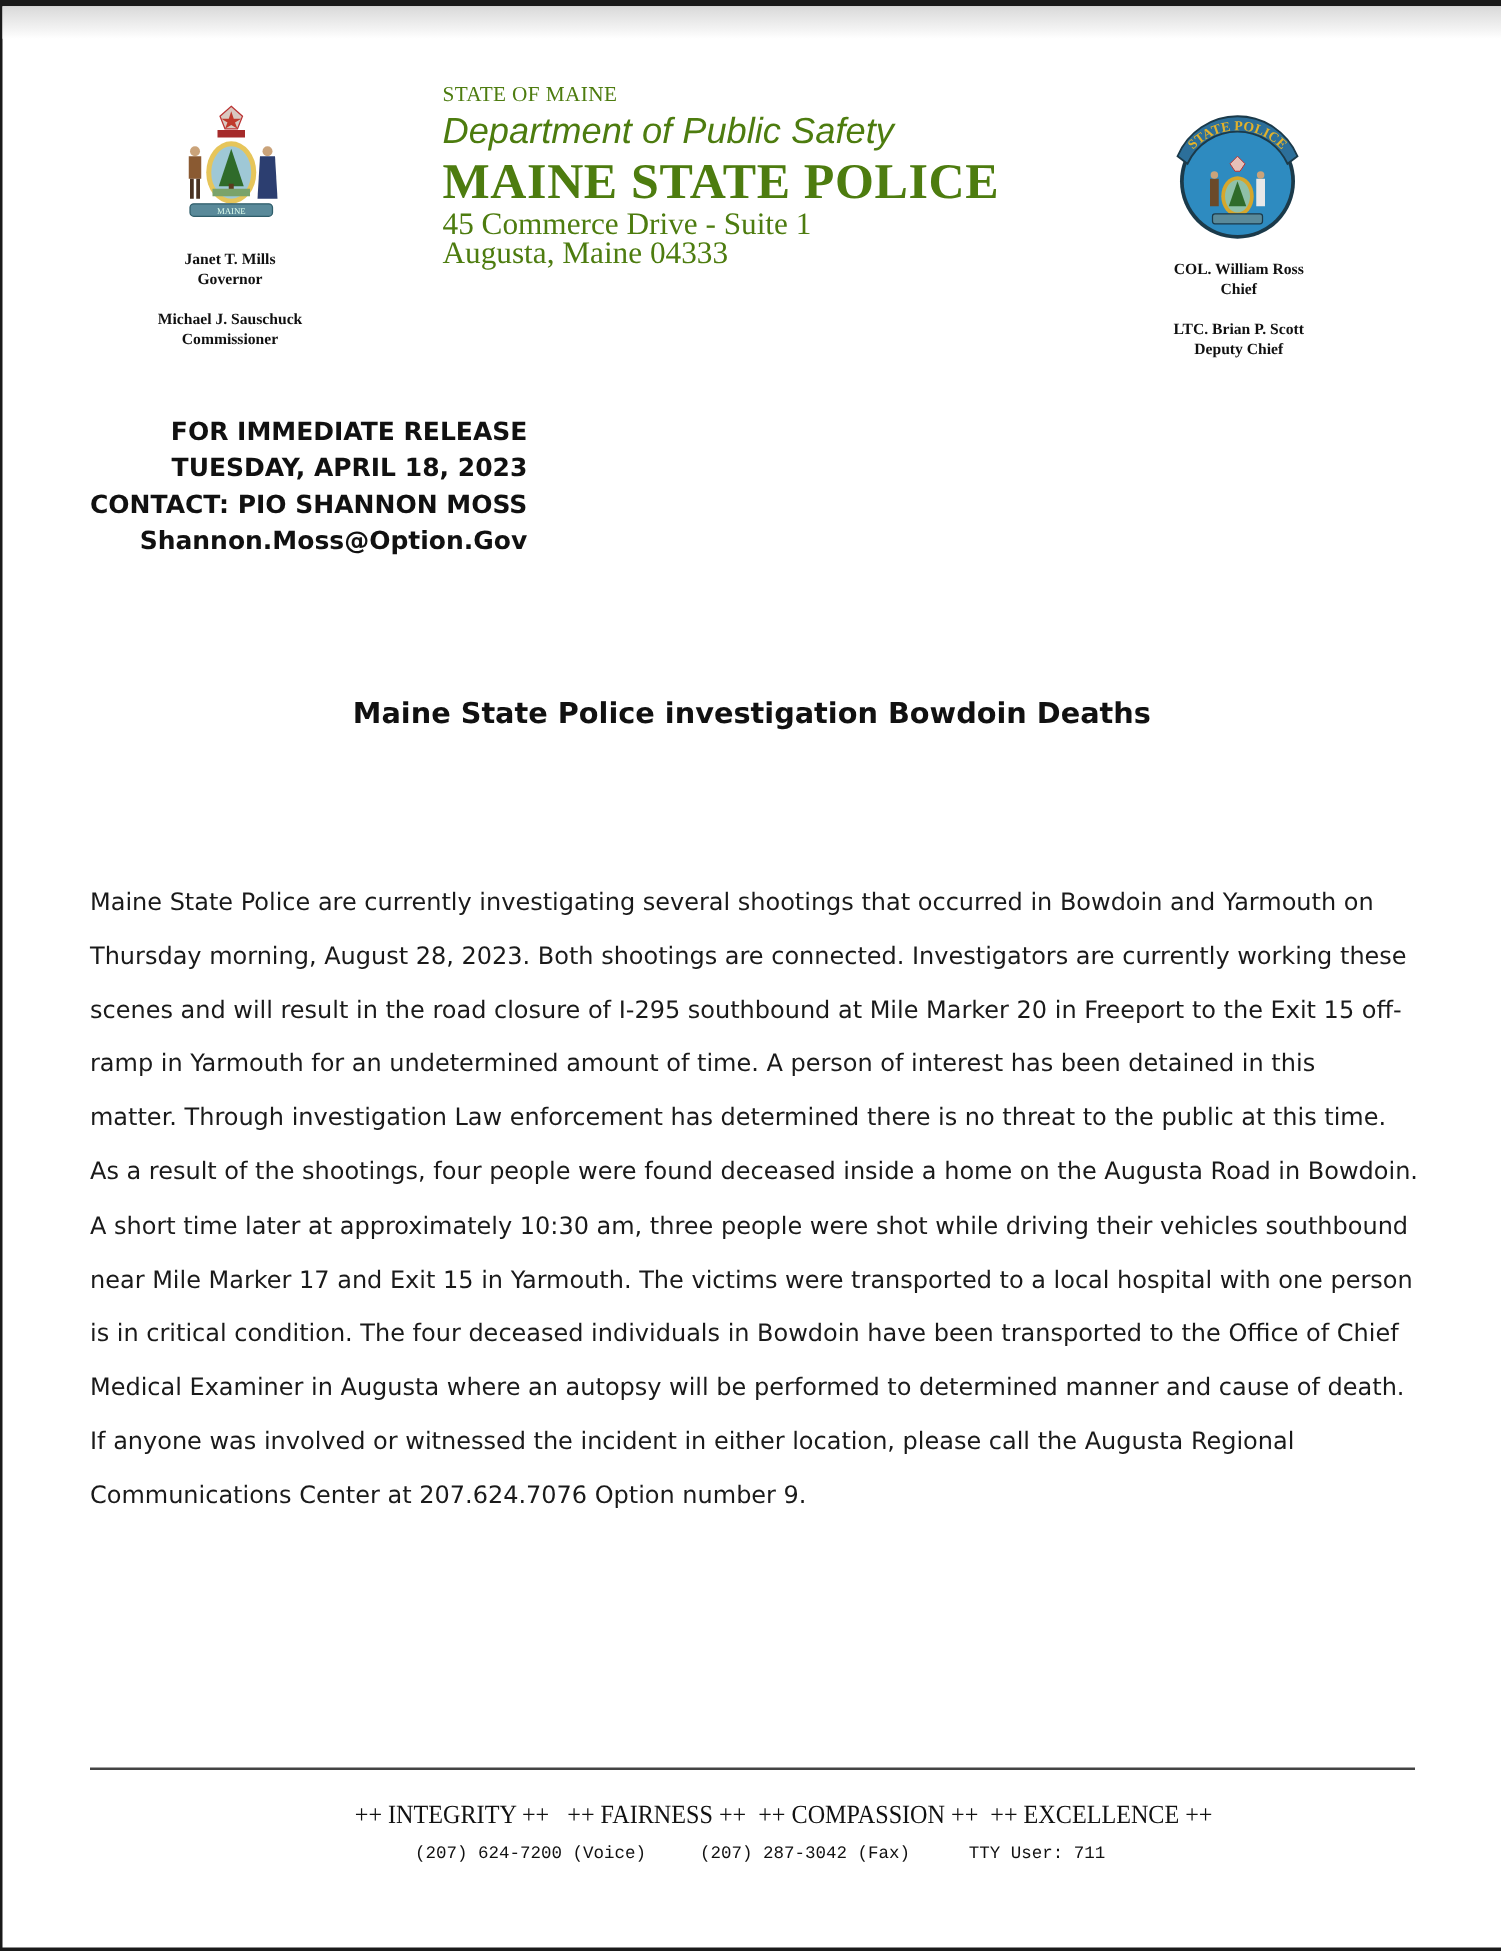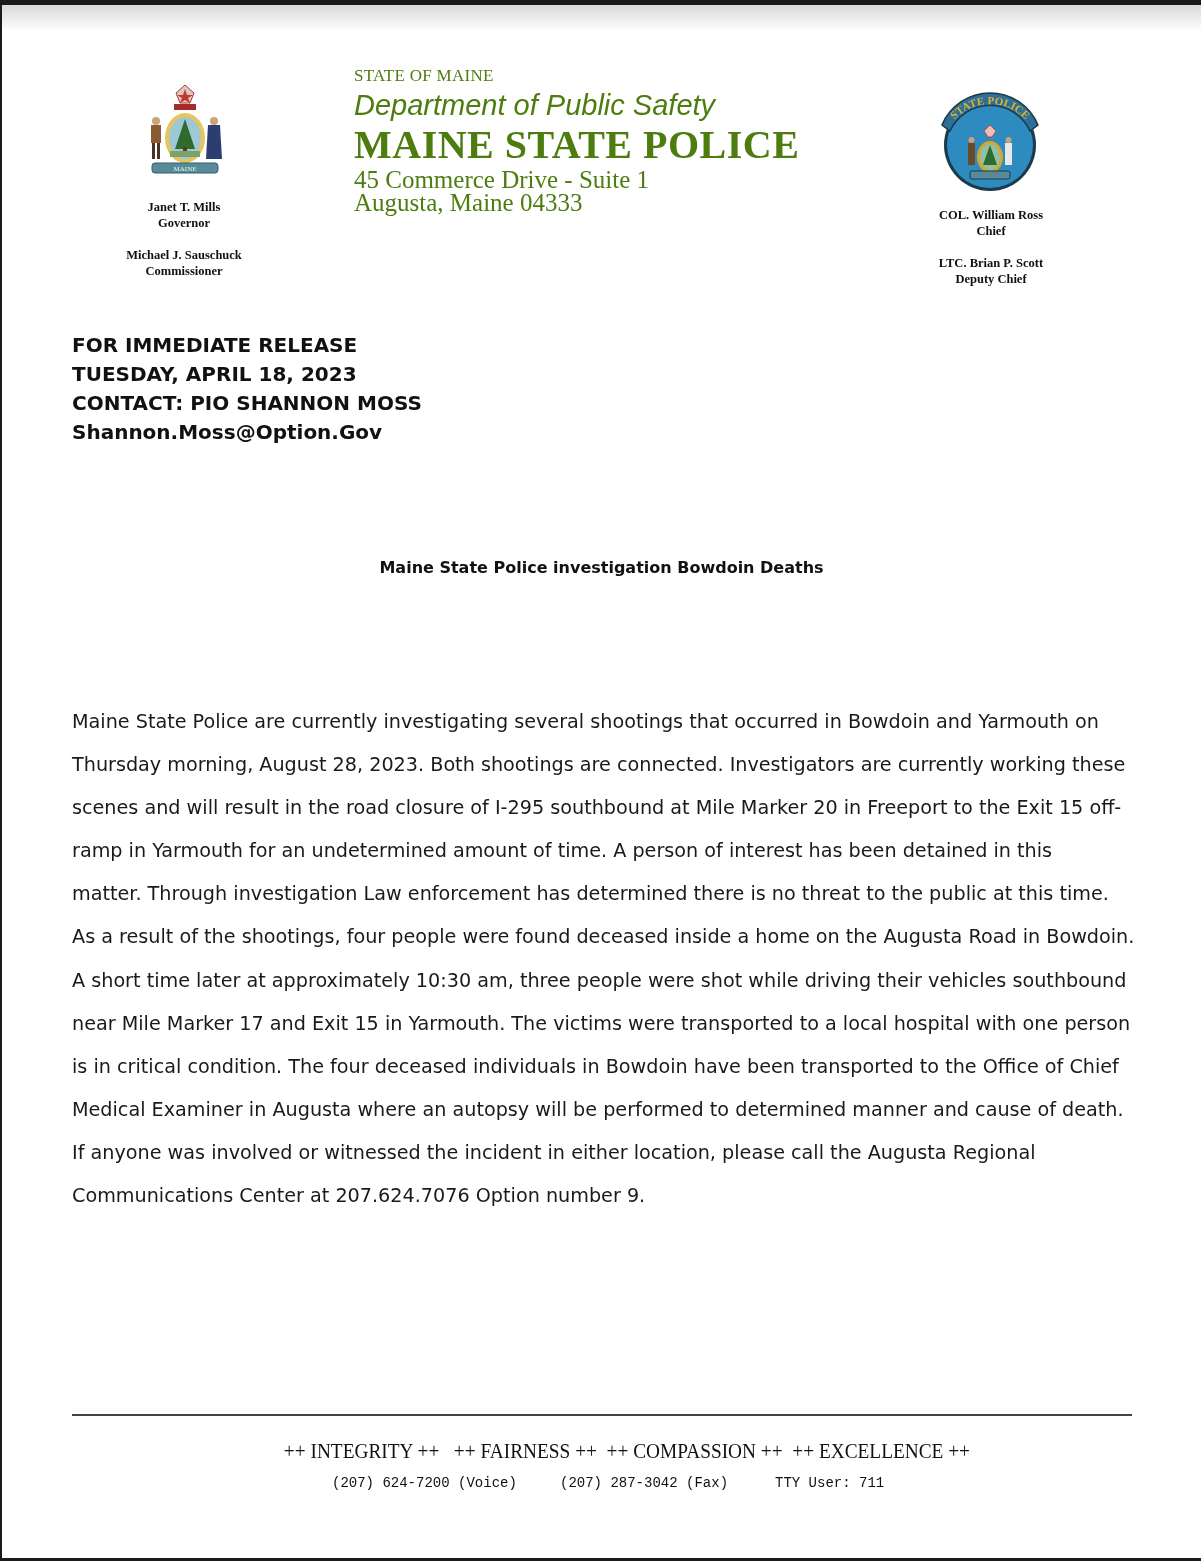--- a/index.html
+++ b/index.html
@@ -30,23 +30,23 @@
   .officials-right { left: 900px; width: 178px; top: 202px; }
   .officials .gap { height: 16px; }
 
   .center-head { position: absolute; left: 352px; width: 500px; top: 60px; color: #4d7c0f; }
   .state-line { font-size: 17px; line-height: 22px; letter-spacing: 0.3px; }
   .dept-line { font-size: 29px; line-height: 34px; font-weight: normal; font-style: italic; margin-top: 1px; }
   .msp-line { font-size: 40px; line-height: 46px; font-weight: bold; letter-spacing: 0.5px; }
   .addr-line { font-size: 25px; line-height: 23px; }
 
   
-  .release { position: absolute; left: 70px; top: 326px; font-weight: bold; font-size: 20px; line-height: 29px; color: #111; }
+  .release { position: absolute; left: 70px; top: 326px; font-weight: bold; font-size: 20px; line-height: 29px; color: #111; text-align: right; }
 
-  .headline { position: absolute; left: 0; width: 1199px; top: 553px; text-align: center; font-weight: bold; font-size: 16px; color: #111; }
+  .headline { position: absolute; left: 0; width: 1199px; top: 553px; text-align: center; font-weight: bold; font-size: 23px; color: #111; }
 
   .body-text { position: absolute; left: 70px; width: 1070px; top: 695px; font-size: 19.2px; line-height: 43.1px; color: #1a1a1a; }
   .body-text div { white-space: nowrap; }
 
   .divider { position: absolute; left: 70px; top: 1409px; width: 1060px; height: 2px; background: #444; }
 
   .values { position: absolute; left: 0; width: 998px; top: 1434px; text-align: right; font-size: 21px; color: #111; white-space: pre; }
   .values span { display: inline-block; transform: scaleX(0.92); }
   .contacts { position: absolute; top: 1470px; font-size: 14px; color: #111; font-family: Liberation Mono, monospace; }
   .c-voice { left: 330px; } .c-fax { left: 558px; } .c-tty { left: 773px; }

